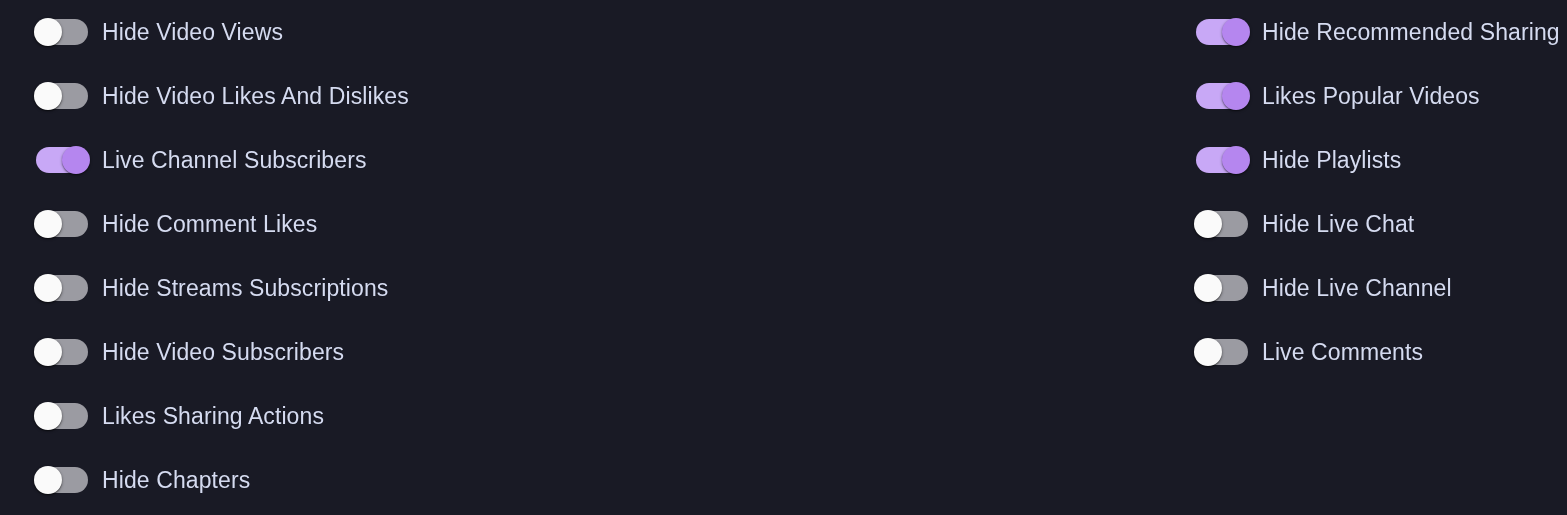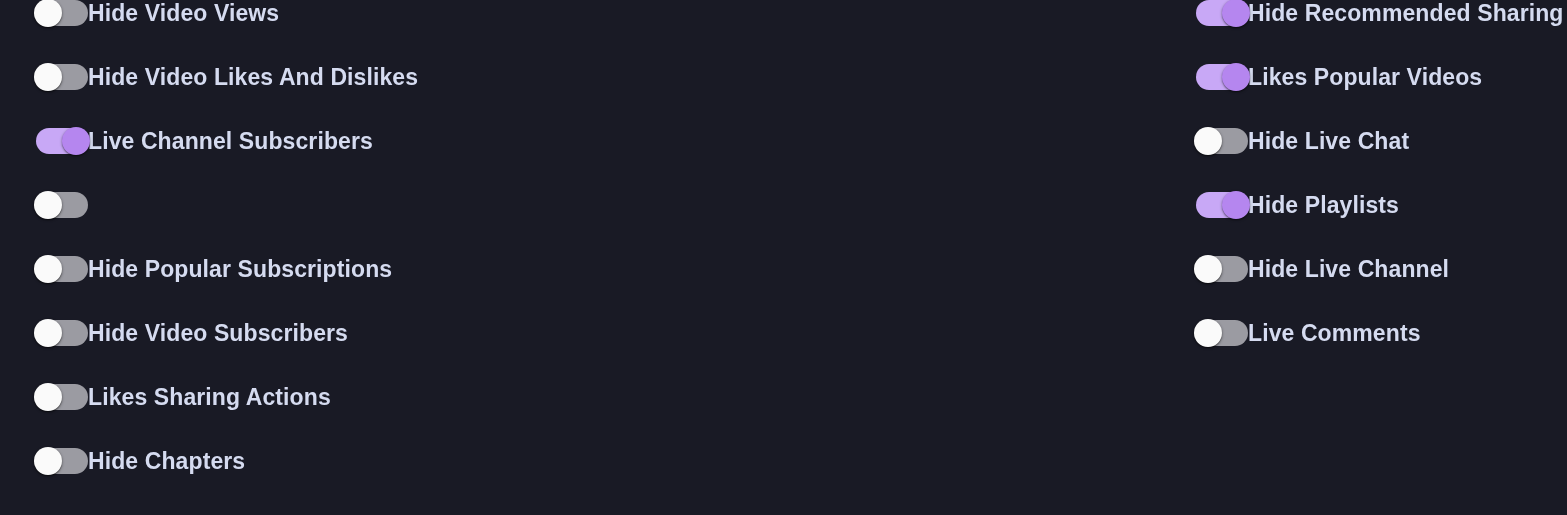--- a/index.html
+++ b/index.html
@@ -27,25 +27,25 @@
   .toggle-column {
     position: absolute;
     top: 0;
   }
 
   .toggle-column.left  { left: 36px;   width: 1100px; }
   .toggle-column.right { left: 1196px; width: 371px;  }
 
   .toggle-row {
     display: flex;
+    align-items: center;
     height: 64px;
-    gap: 0;
+    gap: 14px;
     cursor: pointer;
     user-select: none;
-    font-weight: bold;
   }
 
   
   .switch {
     position: relative;
     flex: 0 0 auto;
     width: 52px;
     height: 26px;
     border-radius: 13px;
     display: block;
@@ -117,27 +117,28 @@
           <span class="track"></span>
           <span class="knob"></span>
         </span>
         <span class="toggle-label">Live Channel Subscribers</span>
       </div>
       <div class="toggle-row">
         <span class="switch" role="switch" aria-checked="false">
           <span class="track"></span>
           <span class="knob"></span>
         </span>
-      </div>
-      <div class="toggle-row">
-        <span class="switch" role="switch" aria-checked="false">
-          <span class="track"></span>
-          <span class="knob"></span>
-        </span>
-        <span class="toggle-label">Hide Popular Subscriptions</span>
+        <span class="toggle-label">Hide Comment Likes</span>
+      </div>
+      <div class="toggle-row">
+        <span class="switch" role="switch" aria-checked="false">
+          <span class="track"></span>
+          <span class="knob"></span>
+        </span>
+        <span class="toggle-label">Hide Streams Subscriptions</span>
       </div>
       <div class="toggle-row">
         <span class="switch" role="switch" aria-checked="false">
           <span class="track"></span>
           <span class="knob"></span>
         </span>
         <span class="toggle-label">Hide Video Subscribers</span>
       </div>
       <div class="toggle-row">
         <span class="switch" role="switch" aria-checked="false">
@@ -163,32 +164,32 @@
         <span class="toggle-label">Hide Recommended Sharing</span>
       </div>
       <div class="toggle-row">
         <span class="switch on" role="switch" aria-checked="true">
           <span class="track"></span>
           <span class="knob"></span>
         </span>
         <span class="toggle-label">Likes Popular Videos</span>
       </div>
       <div class="toggle-row">
+        <span class="switch on" role="switch" aria-checked="true">
+          <span class="track"></span>
+          <span class="knob"></span>
+        </span>
+        <span class="toggle-label">Hide Playlists</span>
+      </div>
+      <div class="toggle-row">
         <span class="switch" role="switch" aria-checked="false">
           <span class="track"></span>
           <span class="knob"></span>
         </span>
         <span class="toggle-label">Hide Live Chat</span>
-      </div>
-      <div class="toggle-row">
-        <span class="switch on" role="switch" aria-checked="true">
-          <span class="track"></span>
-          <span class="knob"></span>
-        </span>
-        <span class="toggle-label">Hide Playlists</span>
       </div>
       <div class="toggle-row">
         <span class="switch" role="switch" aria-checked="false">
           <span class="track"></span>
           <span class="knob"></span>
         </span>
         <span class="toggle-label">Hide Live Channel</span>
       </div>
       <div class="toggle-row">
         <span class="switch" role="switch" aria-checked="false">

